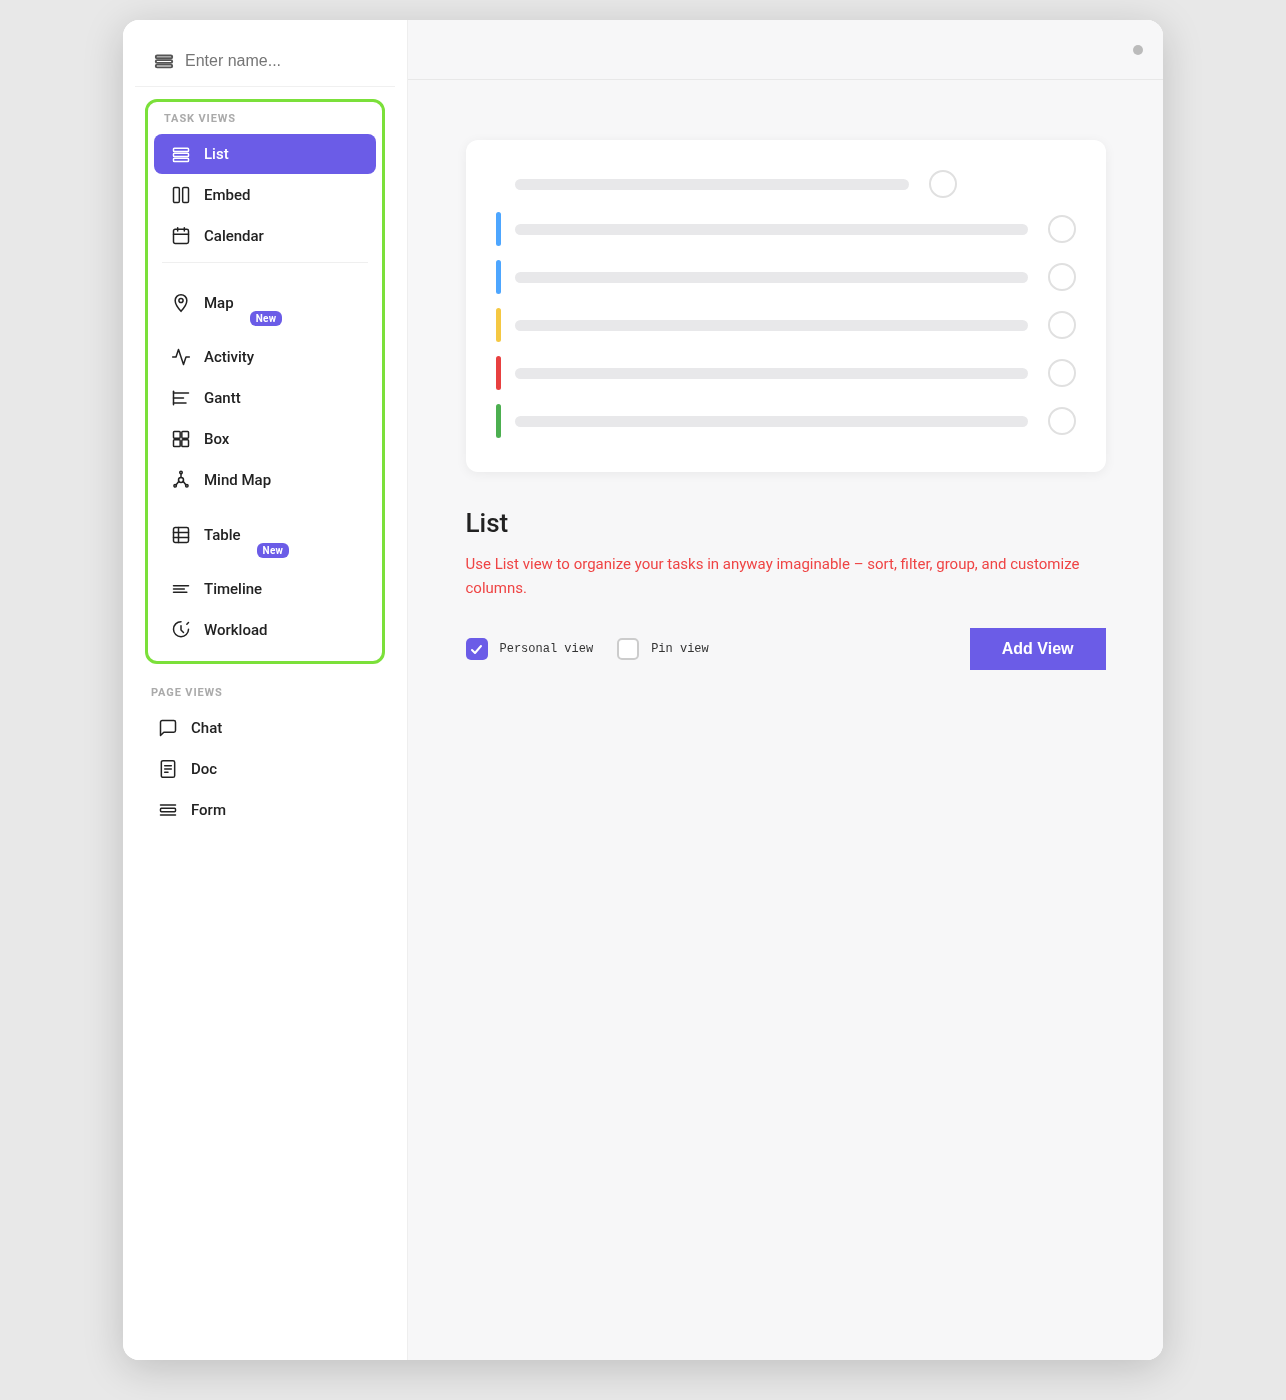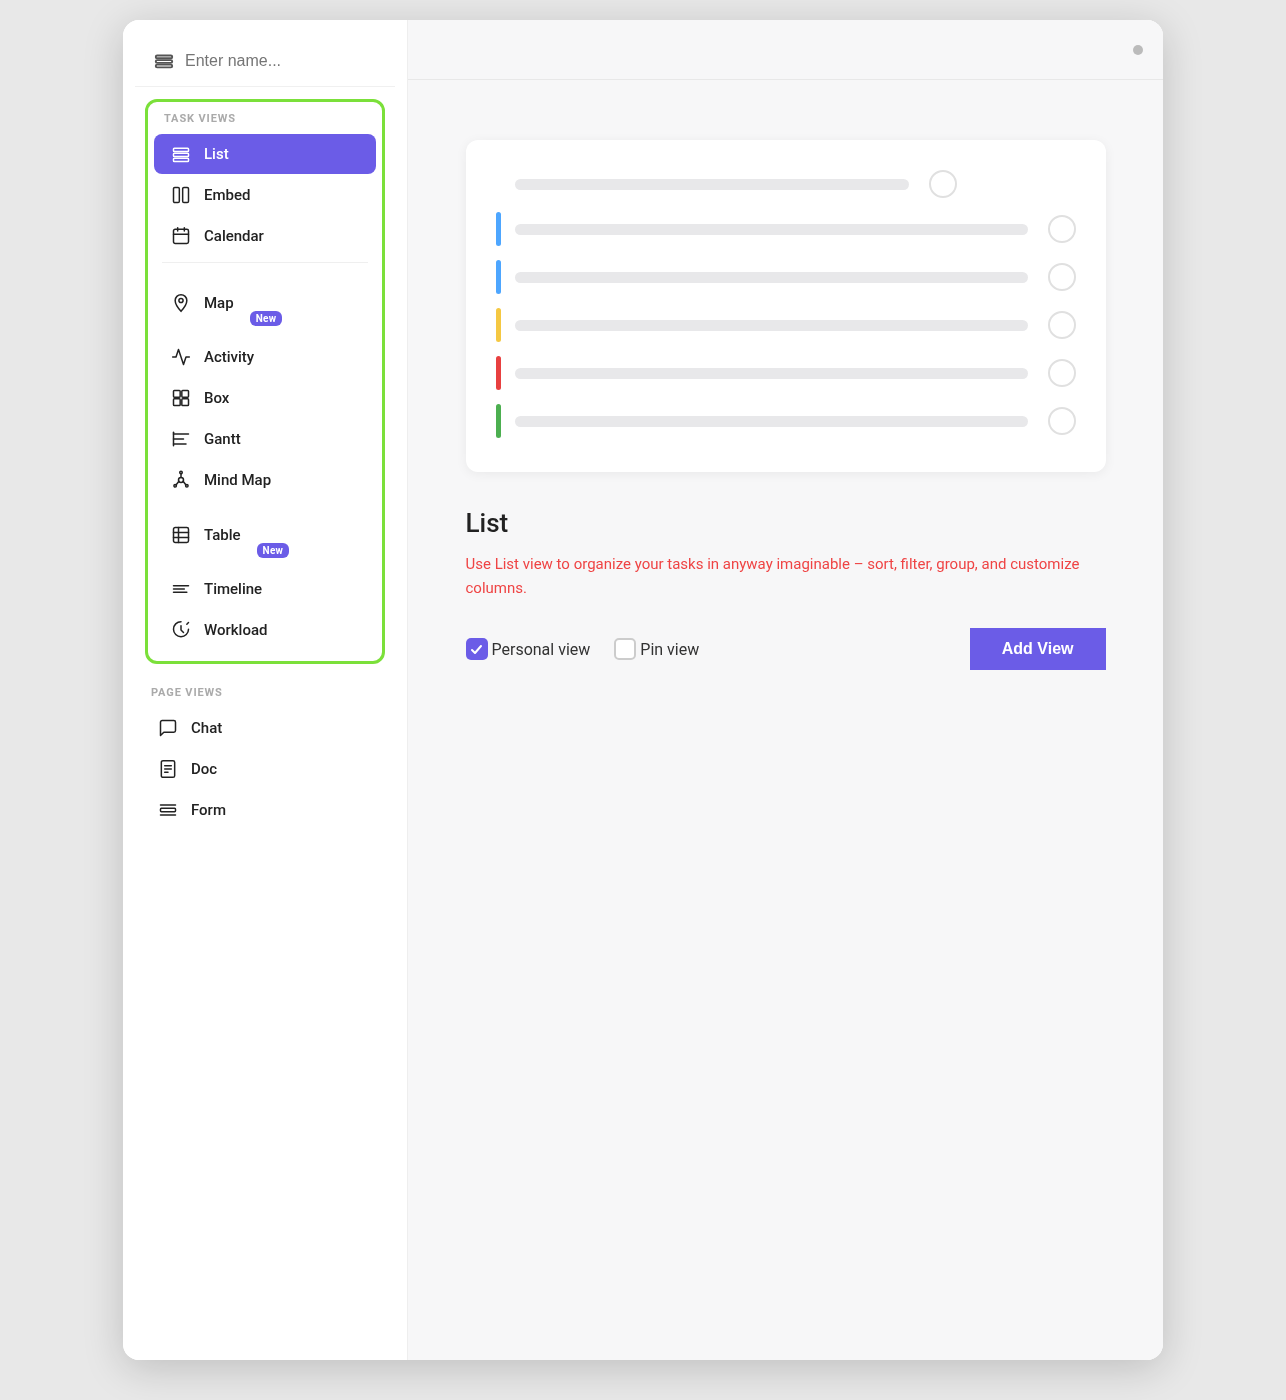--- a/index.html
+++ b/index.html
@@ -197,23 +197,24 @@
     }
     .view-actions {
       display: flex;
       align-items: center;
       gap: 24px;
       width: 640px;
     }
     .checkbox-option {
       display: flex;
       align-items: center;
-      gap: 4px;
-      font-size: 16px;
+      gap: 12px;
+      font-size: 12px;
       color: #333;
+      font-family: Liberation Mono, monospace;
     }
     .checkbox-filled {
       width: 22px;
       height: 22px;
       background: #6b5ce7;
       border-radius: 5px;
       display: flex;
       align-items: center;
       justify-content: center;
       flex-shrink: 0;
@@ -325,39 +326,39 @@
           <svg viewBox="0 0 24 24">
               <polyline points="22 12 18 12 15 21 9 3 6 12 2 12"></polyline>
             </svg>
         </span>
         <span>Activity</span>
       </div>
 
       <div class="nav-item">
         <span class="icon">
           <svg viewBox="0 0 24 24">
+              <line x1="3" y1="6" x2="21" y2="6"></line>
+              <line x1="3" y1="12" x2="15" y2="12"></line>
+              <line x1="3" y1="18" x2="18" y2="18"></line>
+              <line x1="3" y1="4" x2="3" y2="20"></line>
+            </svg>
+        </span>
+        <span>Gantt</span>
+      </div>
+
+      <div class="nav-item">
+        <span class="icon">
+          <svg viewBox="0 0 24 24">
               <rect x="3" y="3" width="8" height="8" rx="1"></rect>
               <rect x="13" y="3" width="8" height="8" rx="1"></rect>
               <rect x="3" y="13" width="8" height="8" rx="1"></rect>
               <rect x="13" y="13" width="8" height="8" rx="1"></rect>
             </svg>
         </span>
         <span>Box</span>
-      </div>
-
-      <div class="nav-item">
-        <span class="icon">
-          <svg viewBox="0 0 24 24">
-              <line x1="3" y1="6" x2="21" y2="6"></line>
-              <line x1="3" y1="12" x2="15" y2="12"></line>
-              <line x1="3" y1="18" x2="18" y2="18"></line>
-              <line x1="3" y1="4" x2="3" y2="20"></line>
-            </svg>
-        </span>
-        <span>Gantt</span>
       </div>
 
       <div class="nav-item">
         <span class="icon">
           <svg viewBox="0 0 24 24">
               <circle cx="12" cy="12" r="3"></circle>
               <line x1="12" y1="9" x2="12" y2="4"></line>
               <circle cx="12" cy="3" r="1.5"></circle>
               <line x1="14.5" y1="13.5" x2="18" y2="18"></line>
               <circle cx="19" cy="19" r="1.5"></circle>

